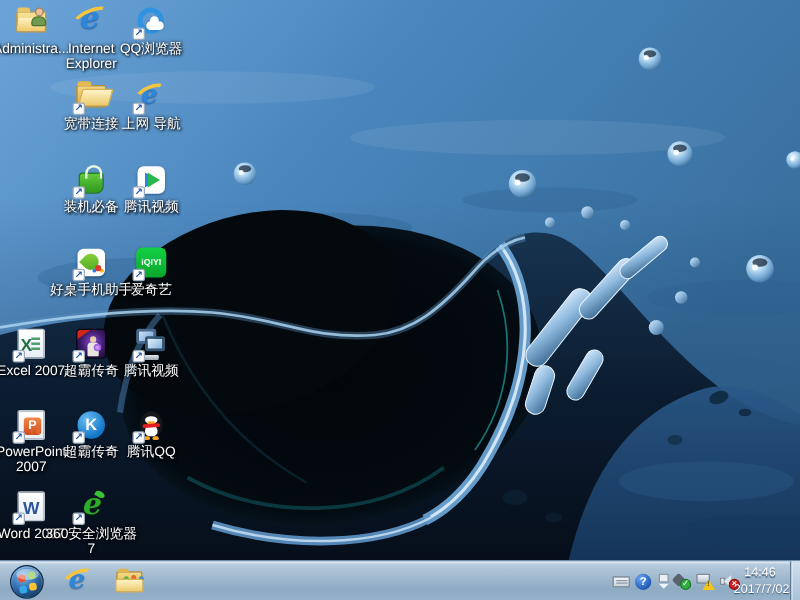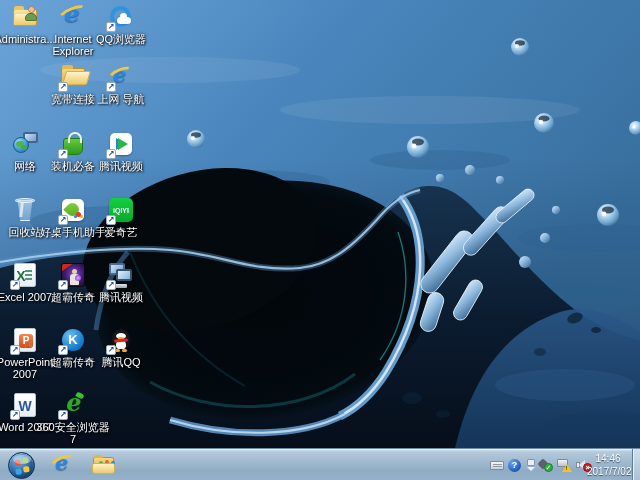--- a/index.html
+++ b/index.html
@@ -353,55 +353,40 @@
     <div class="ic small-ie">
       <div class="ie-wrap">
           <span class="ie-e">e</span>
           <div class="ie-ring"></div>
         </div>
       <i class="sc">↗</i>
     </div>
     <div class="lb">上网 导航</div>
   </div>
 
-  <div class="di" style="left:-1px;top:131px">
-    <div class="ic">
-      <div class="net-mon"></div>
-        <div class="globe"></div>
-    </div>
-    <div class="lb">网络</div>
-  </div>
 
   <div class="di" style="left:47px;top:131px">
     <div class="ic">
       <div class="bag"></div>
       <i class="sc">↗</i>
     </div>
     <div class="lb">装机必备</div>
   </div>
 
   <div class="di" style="left:95px;top:131px">
     <div class="ic">
       <div class="tvbox">
           <div class="tv-tri-b"></div>
           <div class="tv-tri-g"></div>
         </div>
       <i class="sc">↗</i>
     </div>
     <div class="lb">腾讯视频</div>
   </div>
 
-  <div class="di" style="left:-1px;top:197px">
-    <div class="ic">
-      <div class="bin"></div>
-        <div class="bin-rim"></div>
-        <div class="bin-shine"></div>
-    </div>
-    <div class="lb">回收站</div>
-  </div>
 
   <div class="di" style="left:47px;top:197px">
     <div class="ic">
       <div class="pabox">
           <div class="pa-leaf"></div>
           <div class="pa-dots"></div>
         </div>
       <i class="sc">↗</i>
     </div>
     <div class="lb">好桌手机助手</div>

